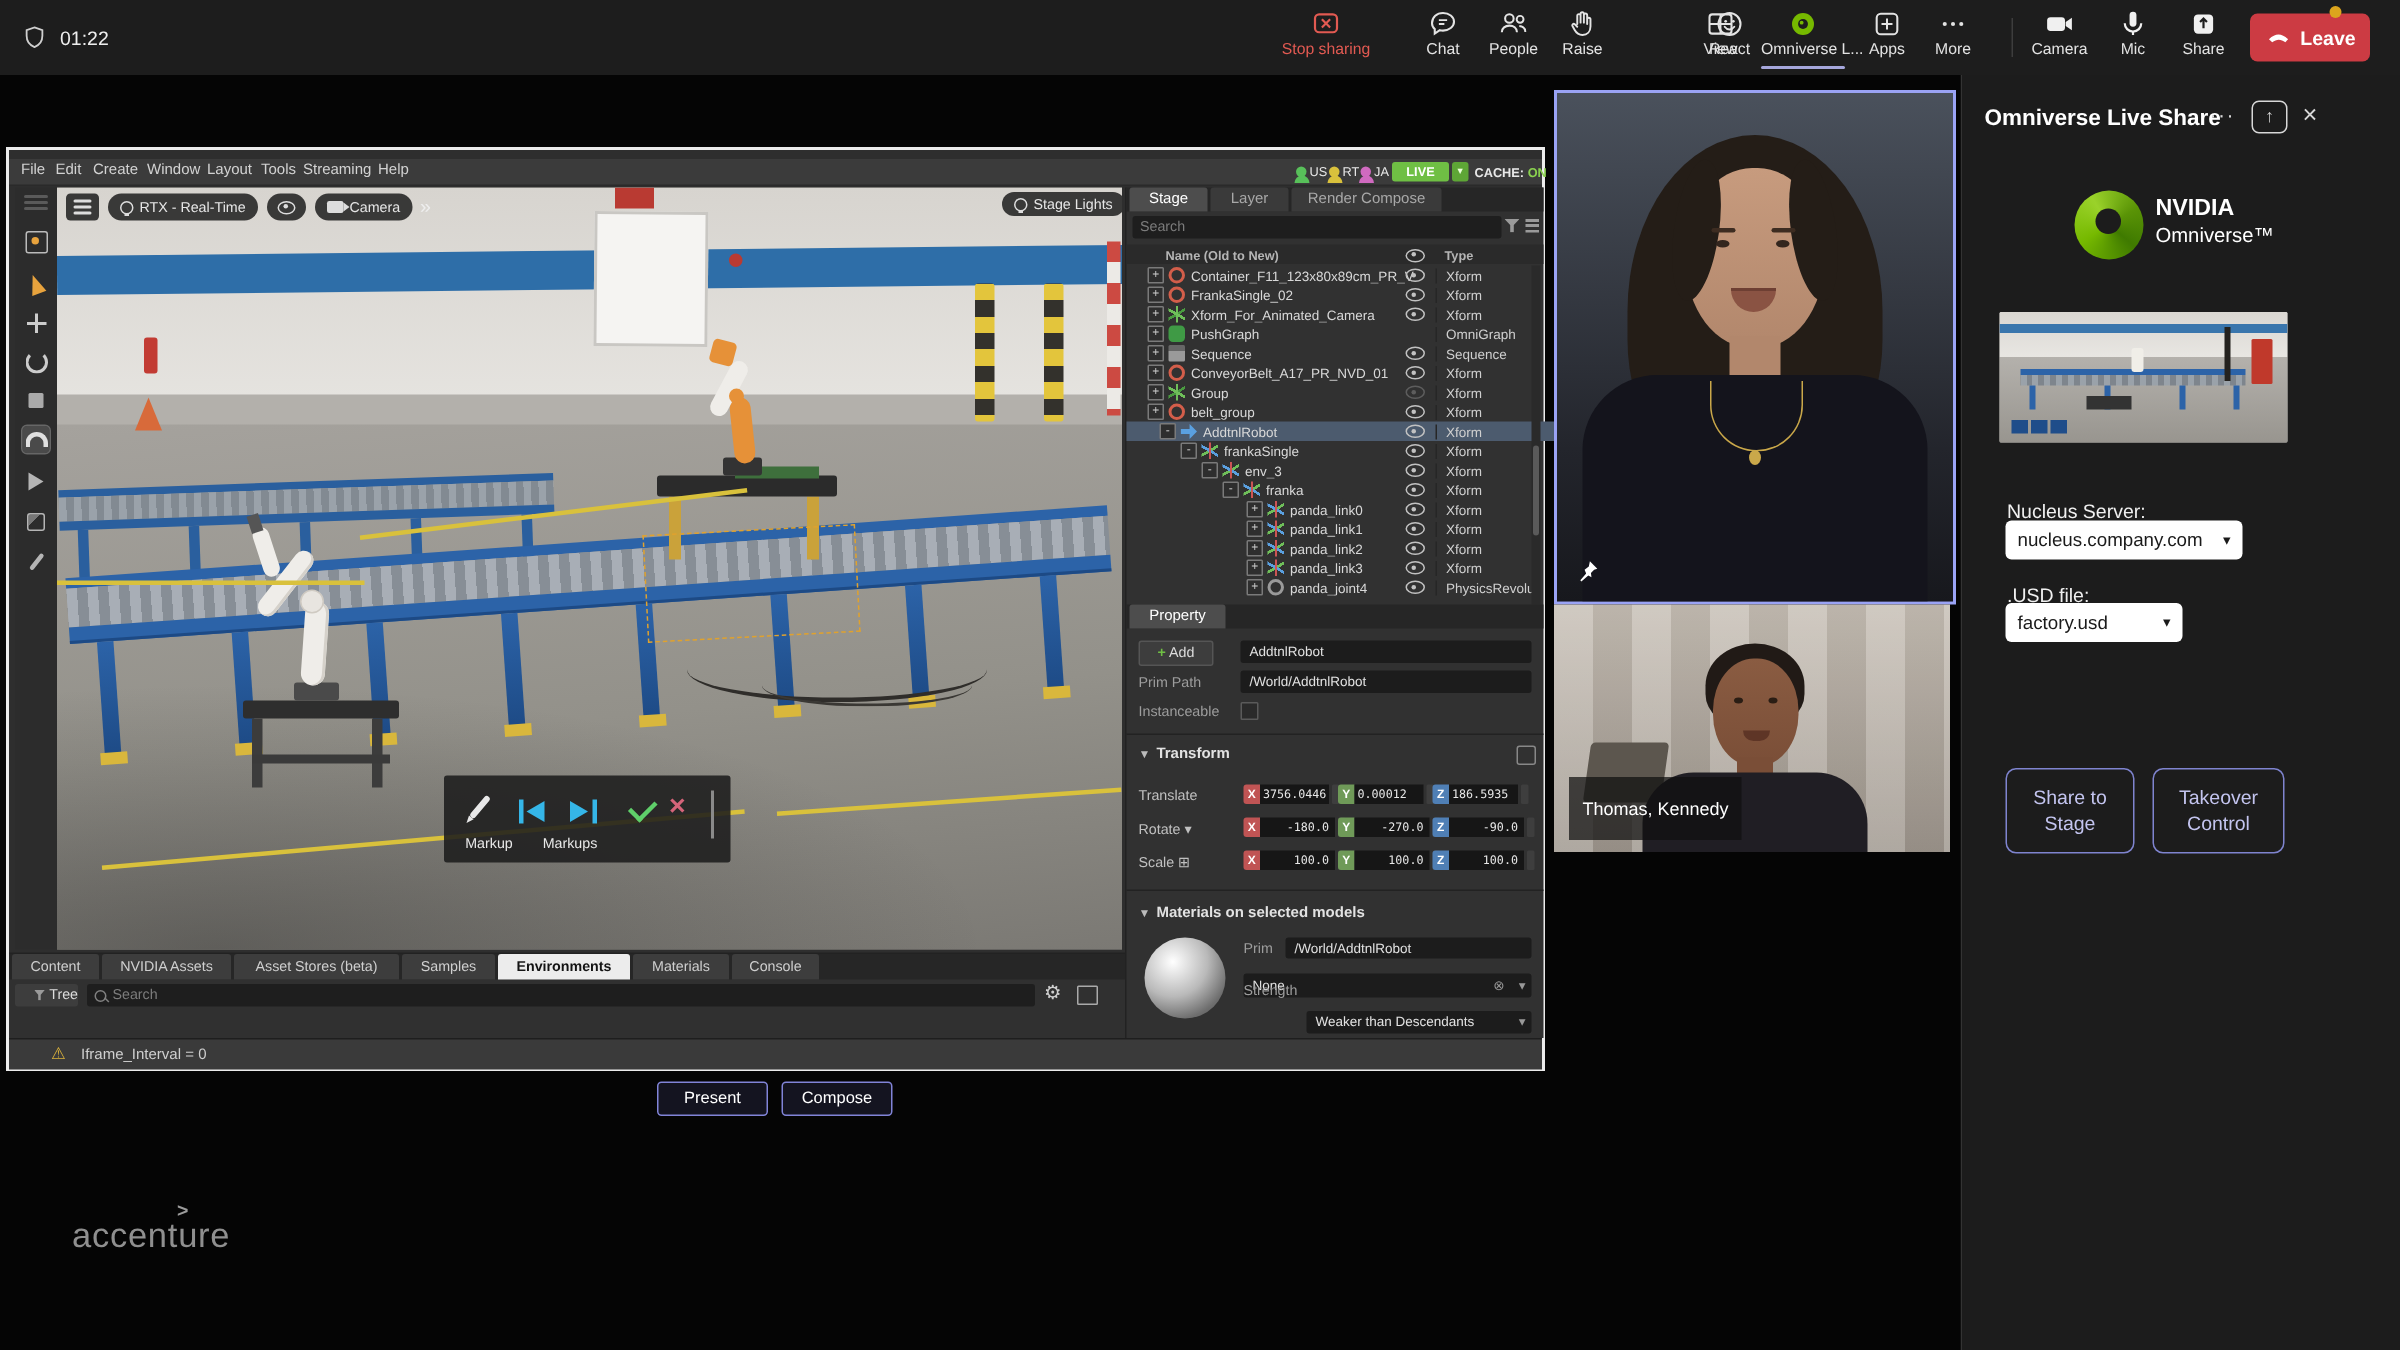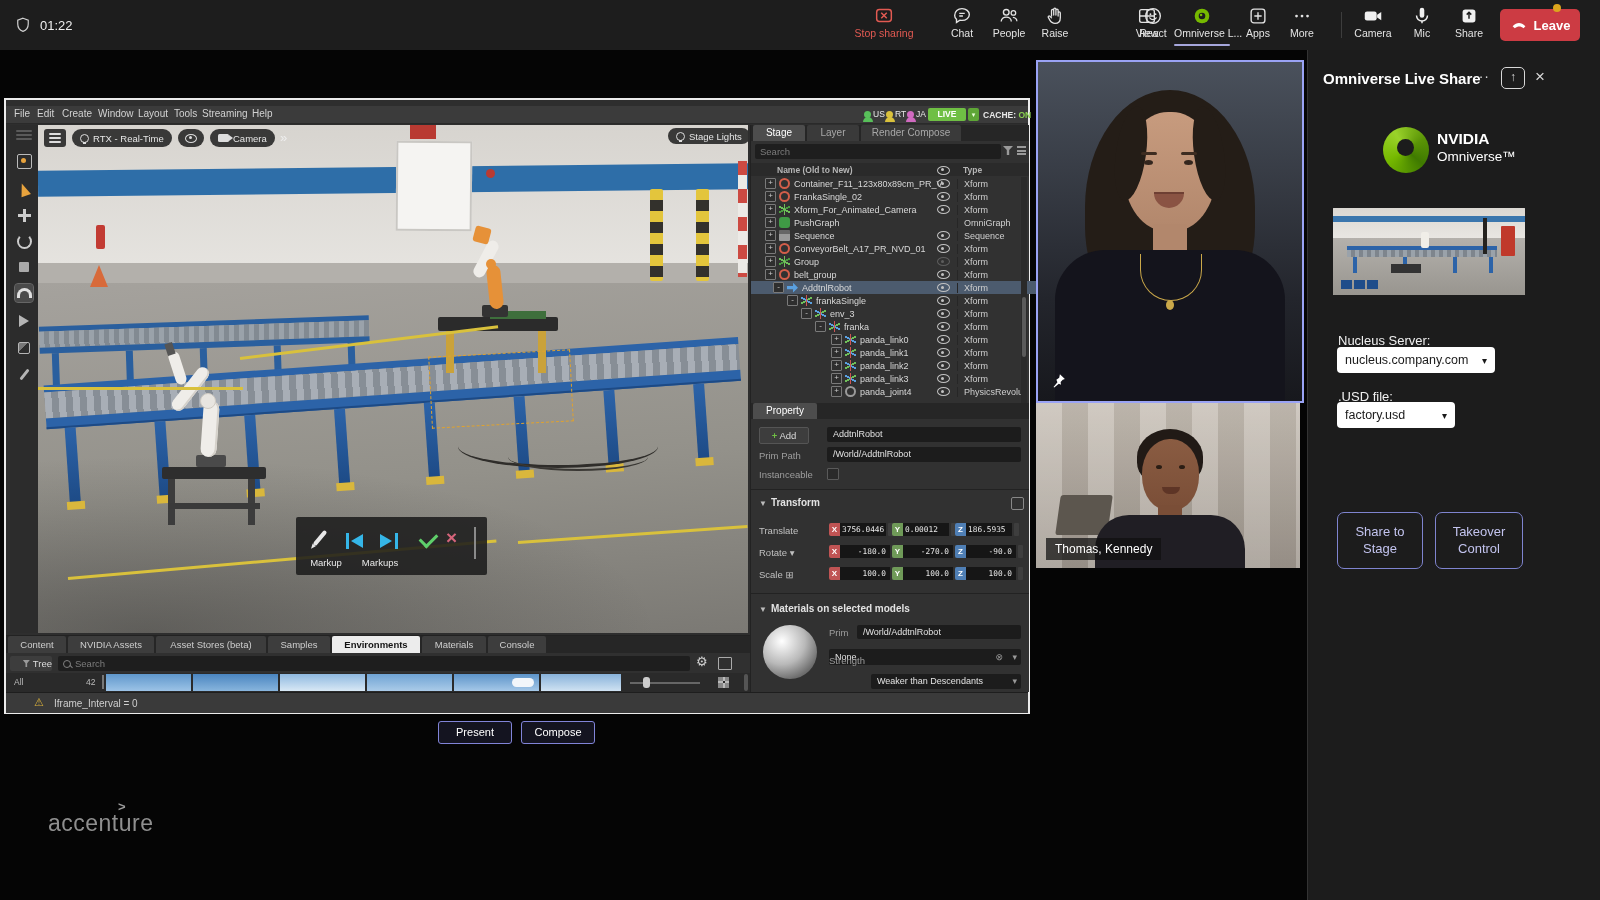--- a/index.html
+++ b/index.html
@@ -101,21 +101,21 @@
           background:radial-gradient(circle at 35% 30%,#fff,#b9b9b9 45%,#6e6e6e 75%,#4c4c4c);}
   
   .ctab{position:absolute;height:17px;background:#3d3d3d;color:#cfcfcf;font-size:9.5px;line-height:17px;text-align:center;border-radius:2px 2px 0 0;}
   .ctab.on{background:#ececec;color:#141414;font-weight:bold;}
   .thumb{position:absolute;top:574px;height:17px;width:85px;}
   .statusbar{position:absolute;left:0;top:592px;width:1022px;height:20px;background:#3a3a3a;border-top:1px solid #1e1e1e;}
   
   .scene div{position:absolute;}
   
   .vid{position:absolute;left:1036px;width:264px;overflow:hidden;background:#222;}
-  .namechip{position:absolute;left:10px;bottom:8px;background:rgba(15,15,15,.72);color:#fff;font-size:12px;padding:4px 9px;white-space:nowrap;}
+  .namechip{position:absolute;left:10px;bottom:8px;background:rgba(15,15,15,.72);color:#fff;font-size:12px;padding:14px 9px;white-space:nowrap;}
   .vid div{position:absolute;}
   
   .stagebtn{position:absolute;top:721px;width:72px;height:21px;background:#141420;border:1px solid #8184d8;border-radius:3px;
             color:#fff;font-size:11px;text-align:center;line-height:21px;}
   
   .acc{position:absolute;left:48px;top:810px;font-size:23px;color:#8f8f8f;letter-spacing:.5px;}
   .accmark{position:absolute;left:118px;top:799px;font-size:13px;color:#9b9b9b;font-weight:bold;}
   
   .sidebar{position:absolute;left:1306px;top:50px;width:294px;height:850px;background:#1c1c1c;border-left:1px solid #050505;box-shadow:inset 1px 0 0 #333;}
   .sb-title{position:absolute;left:16px;top:20px;font-size:15px;font-weight:bold;color:#fff;}
@@ -656,37 +656,20 @@
       <div style="position:absolute;left:4px;top:20px;width:42px;height:15px;background:#3d3d3d;border-radius:2px;display:flex;align-items:center;justify-content:flex-end;gap:3px;font-size:9.5px;color:#ddd">
           <span class="funnel" style="width:7px;height:7px"></span>
           <span>Tree</span>
         </div>
       <div class="sfield" style="left:52px;top:20px;width:622px;height:15px">
           <span class="mag"></span>
           <span>Search</span>
         </div>
       <div style="position:absolute;left:690px;top:18px;color:#cfcfcf;font-size:13px">⚙</div>
       <div style="position:absolute;left:712px;top:21px;width:12px;height:11px;border:1.2px solid #aaa;border-radius:1px"></div>
-    </div>
-    <div style="position:absolute;left:0;top:573px;width:744px;height:19px;background:#2a2a2a">
-      <span style="position:absolute;left:8px;top:4px;font-size:8.5px;color:#bbb">All</span>
-      <span style="position:absolute;left:80px;top:4px;font-size:8.5px;color:#bbb">42</span>
-      <span style="position:absolute;left:96px;top:2px;width:2px;height:14px;background:#777"></span>
-      <div class="thumb" style="left:100px;top:1px;background:linear-gradient(#5f97cc,#9cc3e6)"></div>
-      <div class="thumb" style="left:187px;top:1px;background:linear-gradient(#4a85c0,#88b5dd)"></div>
-      <div class="thumb" style="left:274px;top:1px;background:linear-gradient(#8fb9e0,#d8e8f5)"></div>
-      <div class="thumb" style="left:361px;top:1px;background:linear-gradient(#6fa3d4,#aacbe8)"></div>
-      <div class="thumb" style="left:448px;top:1px;background:linear-gradient(#5d94c9,#a5c8e8);">
-          <div style="position:absolute;left:58px;top:4px;width:22px;height:9px;border-radius:6px;background:#f2f6fa"></div>
-        </div>
-      <div class="thumb" style="left:535px;top:1px;width:80px;background:linear-gradient(#88b2da,#cfe2f2)"></div>
-      <div style="position:absolute;left:624px;top:9px;width:70px;height:2px;background:#666"></div>
-      <div style="position:absolute;left:637px;top:4px;width:7px;height:11px;border-radius:3px;background:#ccc"></div>
-      <div style="position:absolute;left:712px;top:4px;width:11px;height:11px;background:linear-gradient(90deg,#bbb 0 4.5px,transparent 4.5px 6.5px,#bbb 6.5px 11px),linear-gradient(0deg,#bbb 0 4.5px,transparent 4.5px 6.5px,#bbb 6.5px 11px);background-blend-mode:multiply"></div>
-      <div style="position:absolute;left:738px;top:1px;width:4px;height:17px;background:#555;border-radius:2px"></div>
     </div>
 
     <div class="statusbar">
       <span style="position:absolute;left:28px;top:3px;color:#d9b13b;font-size:11px">⚠</span>
       <span style="position:absolute;left:48px;top:5px;font-size:10px;color:#cfcfcf">Iframe_Interval = 0</span>
     </div>
   </div>
 
   <div class="vid" style="top:60px;height:339px;border:2px solid #9aa3f5;background:linear-gradient(#4a515c,#23252c 70%,#17181d)">
     <div style="left:47px;top:28px;width:170px;height:235px;border-radius:50% 50% 42% 42%;background:#241d17"></div>

